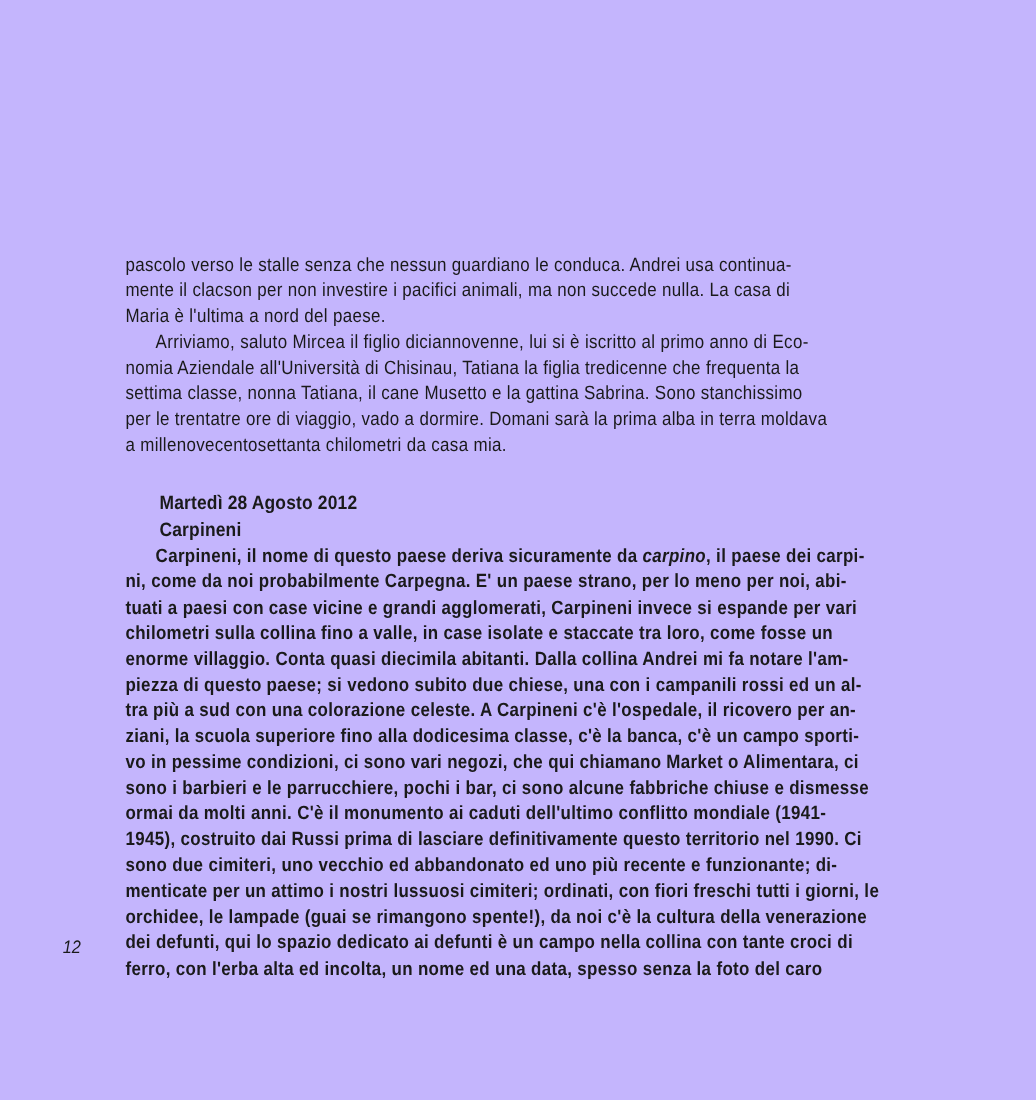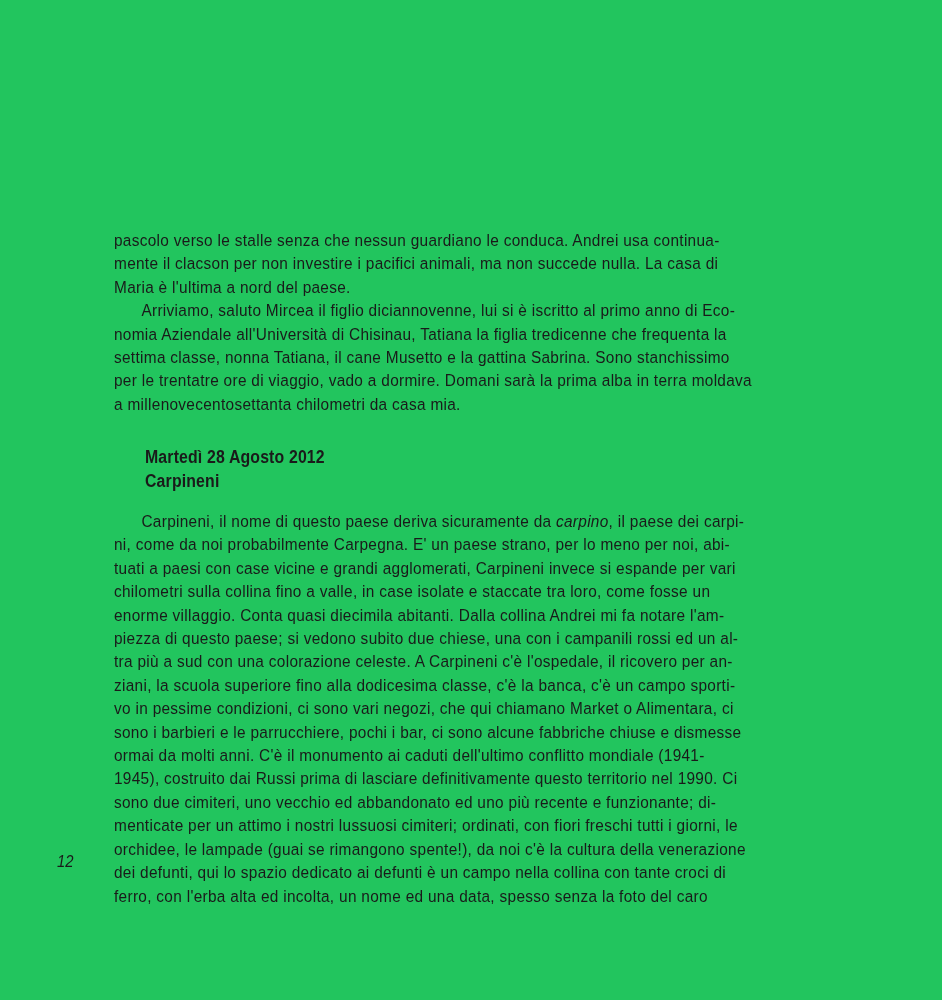--- a/index.html
+++ b/index.html
@@ -4,21 +4,21 @@
 <style>
   html, body {
     margin: 0;
     padding: 0;
     background: #ffffff;
   }
   .page {
     position: relative;
     width: 942px;
     height: 1000px;
-    background: #22c55e;
+    background: #c4b5fd;
     overflow: hidden;
     font-family: "Liberation Sans", "DejaVu Sans", sans-serif;
     color: #1a1a1a;
   }
   .text-block {
     position: absolute;
     left: 114px;
     top: 229px;
     width: 724px;
   }
@@ -49,22 +49,23 @@
     font-weight: bold;
     letter-spacing: 0.01em;
     transform: scaleX(0.9);
     transform-origin: left center;
     white-space: nowrap;
   }
 
   .body-block {
     position: absolute;
     left: 114px;
-    top: 510px;
+    top: 494px;
     width: 724px;
+    font-weight: bold;
   }
 
   .folio {
     position: absolute;
     left: 57px;
     top: 850px;
     font-size: 16.5px;
     font-style: italic;
     line-height: 23.4px;
     color: #1a1a1a;

